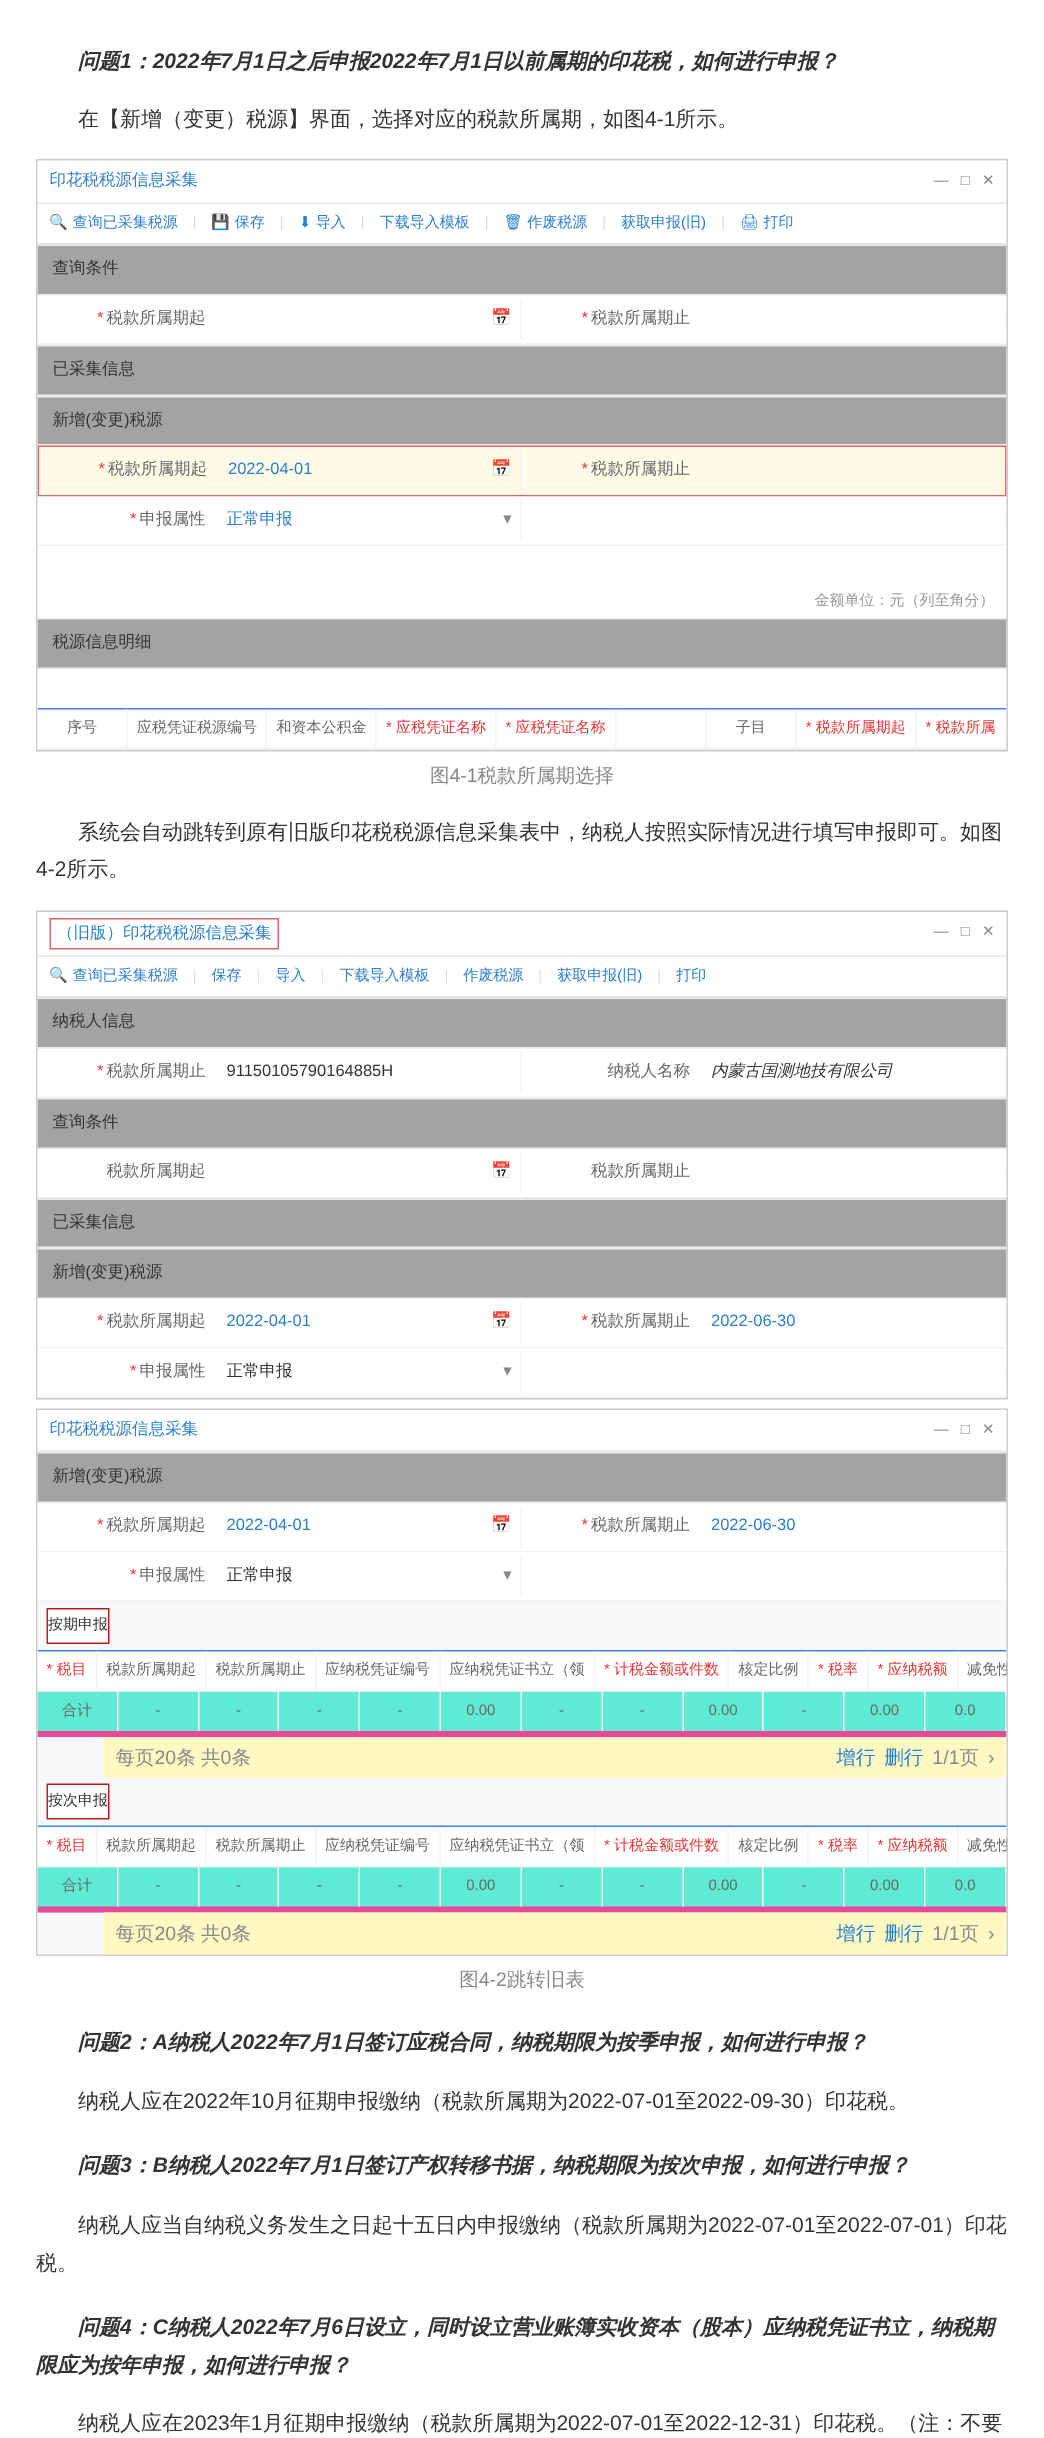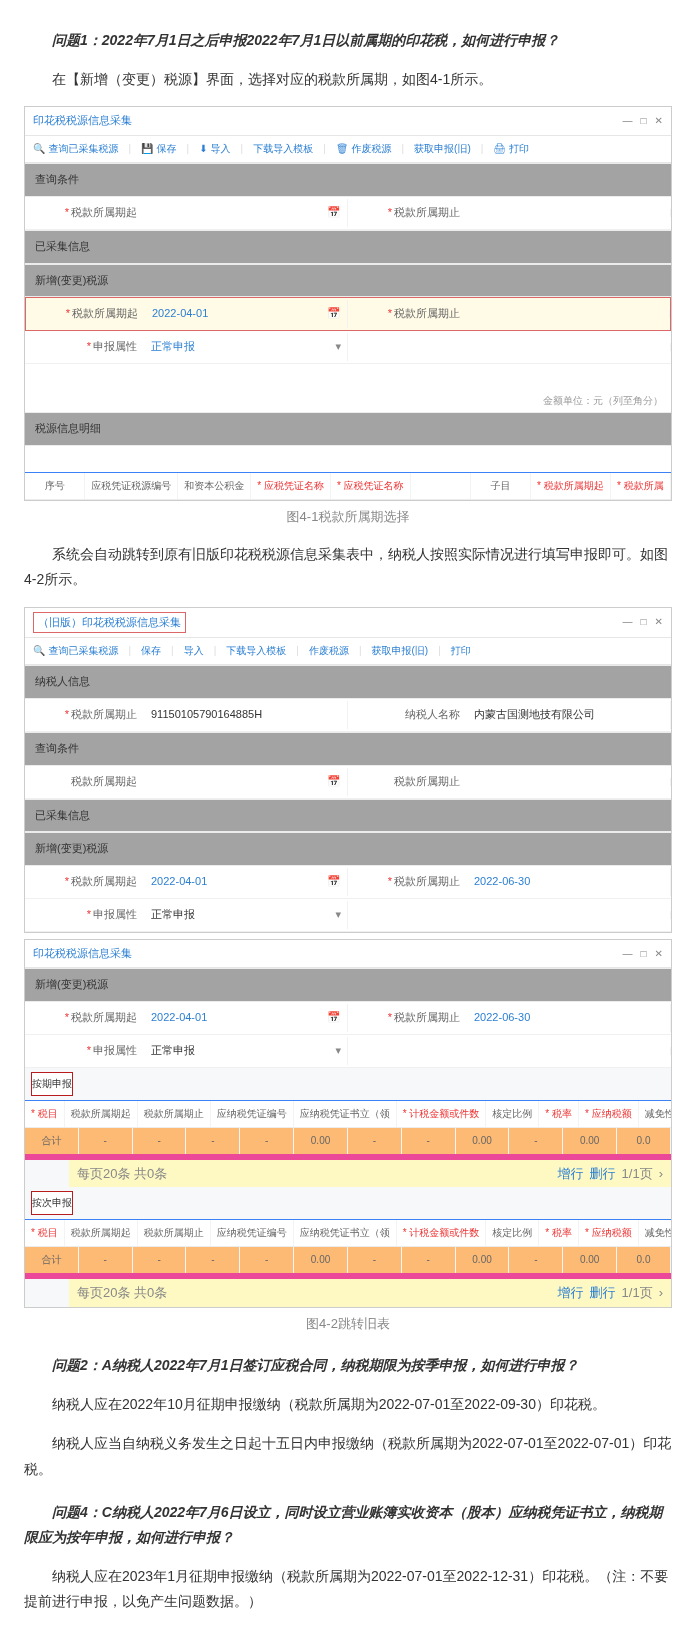--- a/index.html
+++ b/index.html
@@ -65,21 +65,21 @@
   .field .cal-icon { margin-left:auto; color:#2b7fd3; }
   .field .caret { margin-left:auto; color:#888; }
   .spacer { height: 26px; background:#fff; }
   .note-right { text-align:right; font-size:10px; color:#999; padding:2px 8px; background:#fff; }
 
   .grid-head {
     display:flex; background:#fff; border-top:1px solid #3b82f6;
     border-bottom:1px solid #ececec; font-size:10px; color:#666;
   }
   .grid-head div { flex:1; padding:4px 6px; text-align:center; border-right:1px solid #f3f3f3; white-space:nowrap; }
-  .grid-row { display:flex; background:#fdba74; font-size:10px; color:#666; border-bottom:6px solid #ec4899; }
+  .grid-row { display:flex; background:#5eead4; font-size:10px; color:#666; border-bottom:4px solid #ec4899; }
   .grid-row div { flex:1; padding:4px 6px; text-align:center; border-right:1px solid #f6f6f6; }
 
   .red-box {
     display:inline-block; border:1px solid #b91c1c; color:#333;
     padding:2px 0; font-size:10px; margin:4px 6px; background:#fff;
   }
   .pager {
     display:flex; justify-content:flex-end; gap:6px;
     font-size:13px; color:#888; padding:2px 8px; background:#fef9c3;margin-left:44px;
   }
@@ -229,21 +229,21 @@
         </span>
     </div>
 
     <div class="section-h">纳税人信息</div>
     <div class="form-row">
       <div class="label"><span class="req">*</span><span>税款所属期止</span></div>
       <div class="field white" style="color:#333;">
           <span>91150105790164885H</span>
         </div>
       <div class="label"><span>纳税人名称</span></div>
-      <div class="field white" style="color:#333;">
+      <div class="field white" style="color:#333;font-style:italic;">
           <span>内蒙古国测地技有限公司</span>
         </div>
     </div>
 
     <div class="section-h">查询条件</div>
     <div class="form-row">
       <div class="label"><span>税款所属期起</span></div>
       <div class="field white">
           <span></span>
           <span class="cal-icon">📅</span>
@@ -378,18 +378,19 @@
       <span style="color:#2b7fd3;">删行</span>
       <span>1/1页</span>
       <span>›</span>
     </div>
   </div>
   <div class="fig-caption">图4-2跳转旧表</div>
 
   <p class="q">问题2：A纳税人2022年7月1日签订应税合同，纳税期限为按季申报，如何进行申报？</p>
   <p class="p">纳税人应在2022年10月征期申报缴纳（税款所属期为2022-07-01至2022-09-30）印花税。</p>
 
+  <p class="q">问题3：B纳税人2022年7月1日签订产权转移书据，纳税期限为按次申报，如何进行申报？</p>
   <p class="p">纳税人应当自纳税义务发生之日起十五日内申报缴纳（税款所属期为2022-07-01至2022-07-01）印花税。</p>
 
   <p class="q">问题4：C纳税人2022年7月6日设立，同时设立营业账簿实收资本（股本）应纳税凭证书立，纳税期限应为按年申报，如何进行申报？</p>
   <p class="p">纳税人应在2023年1月征期申报缴纳（税款所属期为2022-07-01至2022-12-31）印花税。（注：不要提前进行申报，以免产生问题数据。）</p>
 
 </div>
 
 </body></html>

